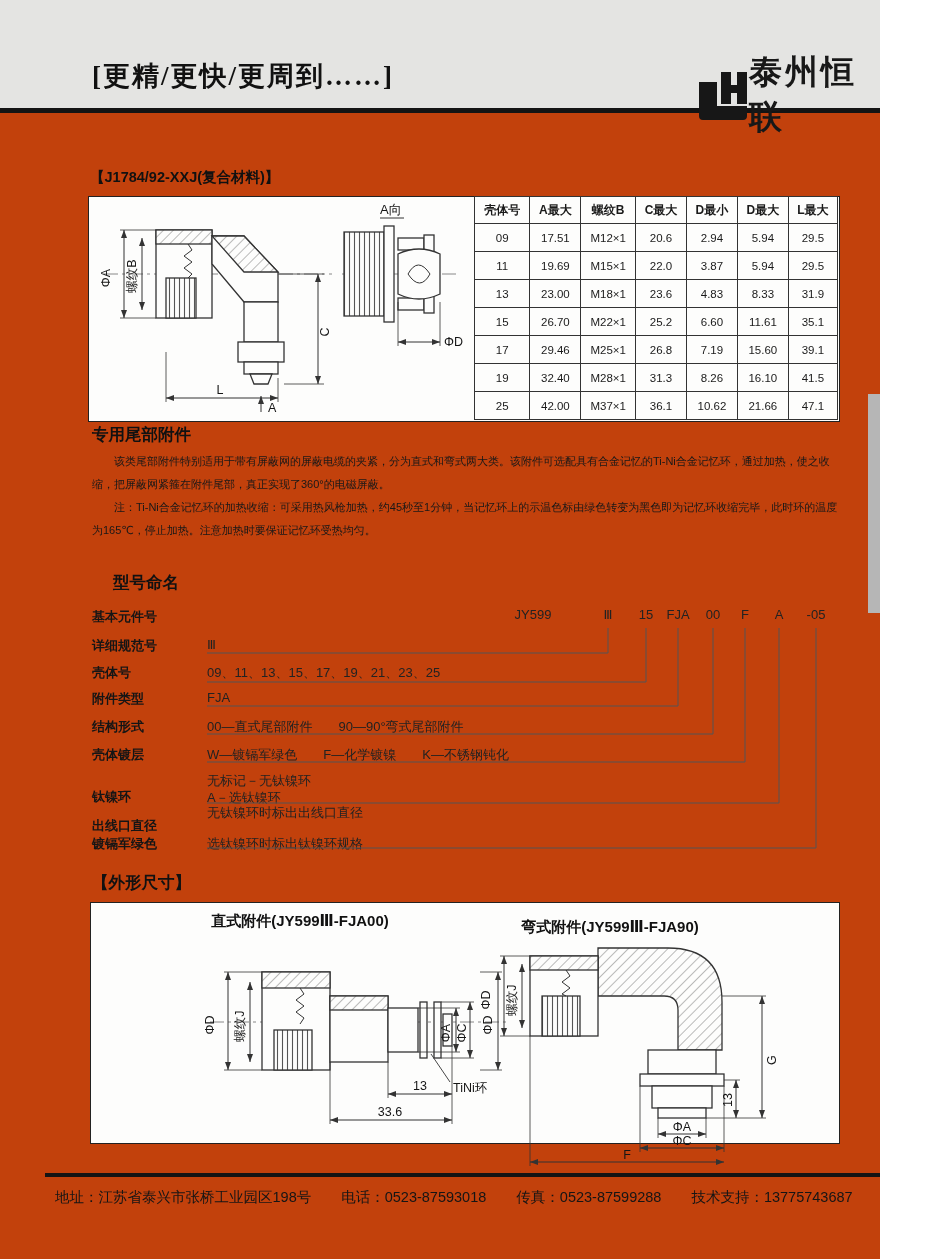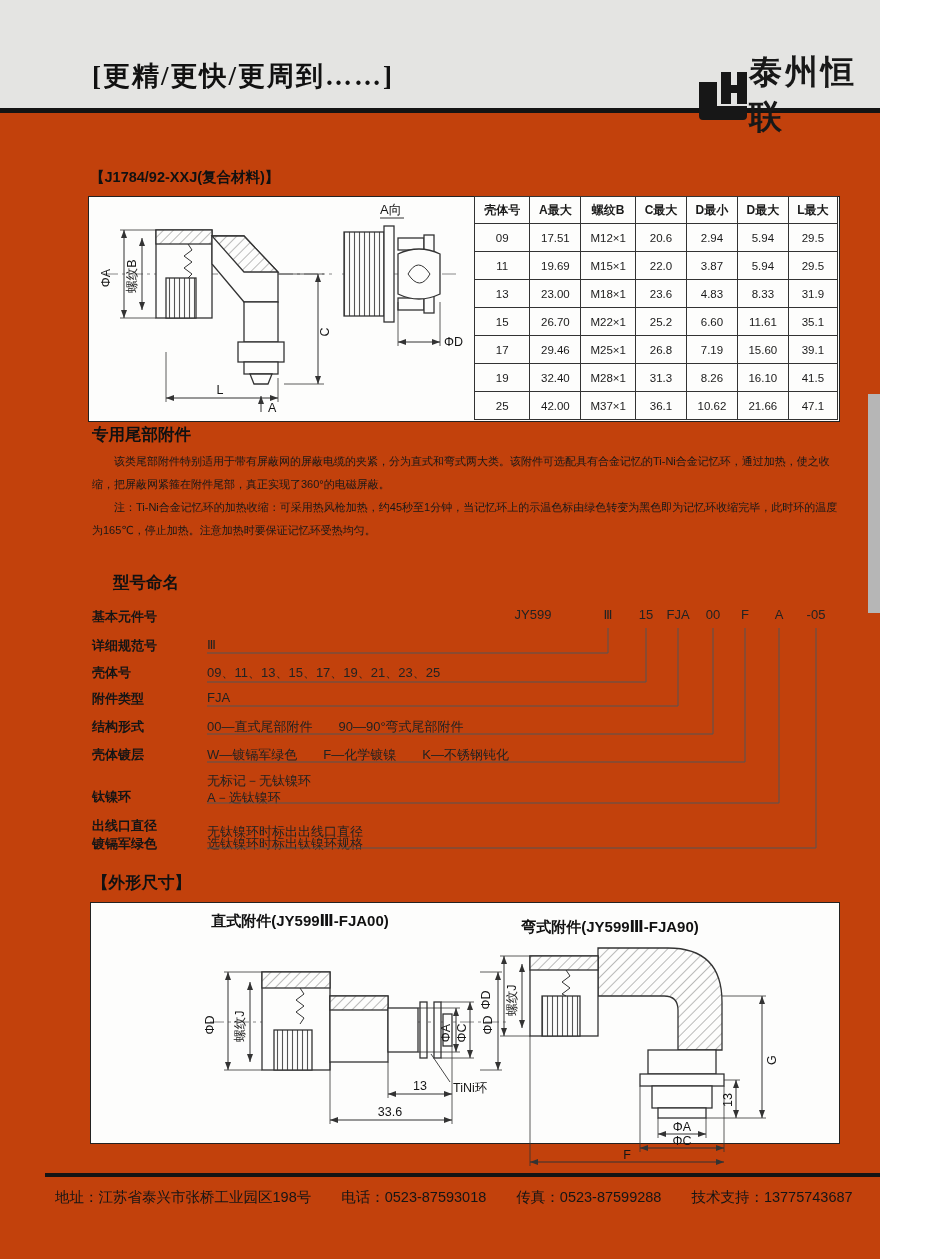--- a/index.html
+++ b/index.html
@@ -237,21 +237,21 @@
   <div class="nm-label" style="top:817px;">出线口直径</div>
   <div class="nm-label" style="top:835px;">镀镉军绿色</div>
 
   <div class="nm-value" style="top:637px;">Ⅲ</div>
   <div class="nm-value" style="top:664px;">09、11、13、15、17、19、21、23、25</div>
   <div class="nm-value" style="top:690px;">FJA</div>
   <div class="nm-value" style="top:718px;">00—直式尾部附件　　90—90°弯式尾部附件</div>
   <div class="nm-value" style="top:746px;">W—镀镉军绿色　　F—化学镀镍　　K—不锈钢钝化</div>
   <div class="nm-value" style="top:772px;">无标记－无钛镍环</div>
   <div class="nm-value" style="top:789px;">A－选钛镍环</div>
-  <div class="nm-value" style="top:823px;">无钛镍环时标出出线口直径</div>
+  <div class="nm-value" style="top:804px;">无钛镍环时标出出线口直径</div>
   <div class="nm-value" style="top:835px;">选钛镍环时标出钛镍环规格</div>
 
   <span class="nm-code" style="left:533px;top:607px;">JY599</span>
   <span class="nm-code" style="left:608px;top:607px;">Ⅲ</span>
   <span class="nm-code" style="left:646px;top:607px;">15</span>
   <span class="nm-code" style="left:678px;top:607px;">FJA</span>
   <span class="nm-code" style="left:713px;top:607px;">00</span>
   <span class="nm-code" style="left:745px;top:607px;">F</span>
   <span class="nm-code" style="left:779px;top:607px;">A</span>
   <span class="nm-code" style="left:816px;top:607px;">-05</span>

